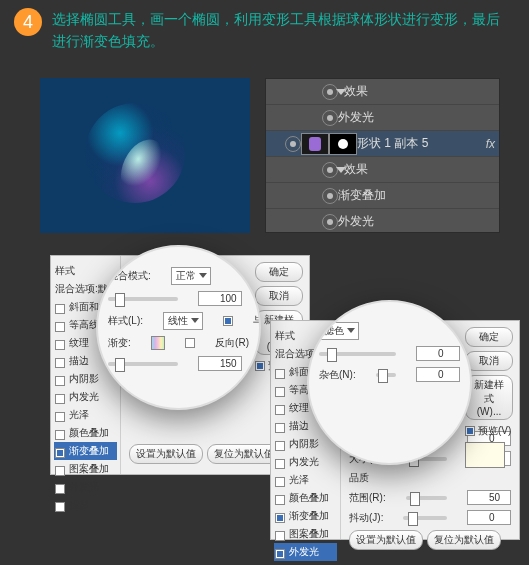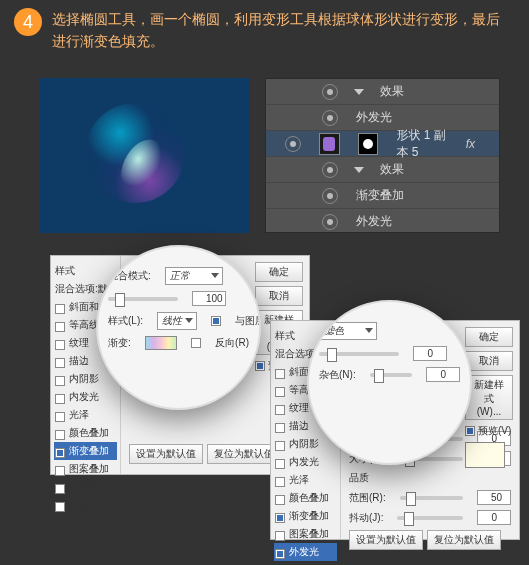--- a/index.html
+++ b/index.html
@@ -5,21 +5,21 @@
   * { margin: 0; padding: 0; box-sizing: border-box; }
   body { width: 529px; height: 565px; background: #333333; font-family: "Microsoft YaHei", sans-serif; overflow: hidden; }
 
   .step-badge {
     width: 28px; height: 28px; border-radius: 50%;
     background: #FF9A2E; color: #fff; display: flex;
     align-items: center; justify-content: center;
     font-size: 18px; position: absolute; left: 14px; top: 8px;
   }
   .step-text {
-    color: #fdba74; font-size: 14px; line-height: 1.6;
+    color: #14b8a6; font-size: 14px; line-height: 1.6;
     position: absolute; left: 52px; top: 8px; right: 20px;
   }
 
   
   .preview {
     position: absolute; left: 40px; top: 78px;
     width: 210px; height: 155px; background: #0E3A66;
   }
   .sphere {
     position: absolute; left: 45px; top: 25px; width: 100px; height: 100px;
@@ -32,56 +32,56 @@
     background: radial-gradient(ellipse at 30% 40%, rgba(200,255,240,0.9) 0%, rgba(14,58,102,0) 55%);
     transform: rotate(25deg);
   }
 
   
   .layers {
     position: absolute; left: 265px; top: 78px;
     width: 235px; height: 155px; background: #535353; color:#ddd;
     font-size: 12px; border:1px solid #2b2b2b; overflow:hidden;
   }
-  .lrow { display:flex; align-items:center; height:26px; padding-left:8px; gap:18px; border-bottom:1px solid #454545;}
+  .lrow { display:flex; align-items:center; height:26px; padding-left:8px; gap:0; border-bottom:1px solid #454545;}
   .lrow.sub { padding-left:56px; }
   .lrow.sel { background:#3b4f66;padding-left:19px; }
   .eye { width:16px; height:16px; border:1px solid #888; border-radius:50%; position:relative; flex:0 0 16px;}
   .eye::after{content:"";position:absolute;left:4px;top:4px;width:6px;height:6px;border-radius:50%;background:#bbb;}
   .thumb { width:28px; height:22px; background:#1a1a1a; border:1px solid #888; display:flex; align-items:center; justify-content:center;}
   .thumb.shape::after{content:"";width:12px;height:14px;background:#9a6bd4;border-radius:3px;}
   .thumb.mask{background:#000;}
   .thumb.mask::after{content:"";width:10px;height:10px;background:#fff;border-radius:50%;}
-  .fx { margin-left:auto; margin-right:24px; font-style:italic; color:#ccc;}
+  .fx { margin-left:auto; margin-right:4px; font-style:italic; color:#ccc;}
   .tri { width:0;height:0;border-top:5px solid transparent;border-bottom:5px solid transparent;border-left:6px solid #ccc; transform:rotate(90deg);}
 
   
   .dialog {
     position:absolute; background:#F0F0F0; border:1px solid #b9b9b9;
     font-size:11px; color:#333;
   }
   .d1 { left:50px; top:255px; width:260px; height:220px; }
   .d2 { left:270px; top:320px; width:250px; height:220px; }
   .d-left { width:70px; float:left; height:100%; border-right:1px solid #cfcfcf; padding:6px 3px;}
   .d-left div { display:flex; align-items:flex-end; gap:4px; padding:2px 1px; white-space:nowrap; font-size:10px;}
   .d-left .hl { background:#3a6fb7; color:#fff; }
   .cb{width:10px;height:10px;border:1px solid #888;background:#fff;flex:0 0 10px;}
   .cb.on::after{content:"";display:block;width:6px;height:6px;margin:1px;background:#3a6fb7;}
   .d-right{ margin-left:70px; padding:8px; position:relative; height:100%; }
-  .btn{ display:inline-block; border:1px solid #aaa; background:linear-gradient(#fff,#e5e5e5); padding:2px 6px; font-size:10px; border-radius:0;}
+  .btn{ display:inline-block; border:1px solid #aaa; background:linear-gradient(#fff,#e5e5e5); padding:2px 6px; font-size:10px; border-radius:9px;}
   .btn-col{ position:absolute; right:6px; top:6px; display:flex; flex-direction:column; gap:4px; width:48px; }
   .btn-col .btn{ text-align:center; }
   .swatch{ width:28px; height:16px; border:1px solid #888; background:#fffde7; display:inline-block; vertical-align:middle;}
   .grad-bar{ width:120px; height:14px; border:1px solid #888; background:linear-gradient(90deg,#fffad1,#fff); display:inline-block;}
-  .dd{ border:1px solid #999; background:#fff; padding:1px 32px 1px 4px; position:relative; display:inline-block; min-width:40px;font-style:italic;}
+  .dd{ border:1px solid #999; background:#fff; padding:1px 14px 1px 4px; position:relative; display:inline-block; min-width:40px;}
   .dd::after{content:"";position:absolute;right:3px;top:5px;border-left:4px solid transparent;border-right:4px solid transparent;border-top:5px solid #555;}
-  .num{ width:34px; border:1px solid #999; background:#fff; padding:1px 13px; display:inline-block; text-align:right;}
+  .num{ width:34px; border:1px solid #999; background:#fff; padding:1px 21px; display:inline-block; text-align:right;}
   .slider{ display:inline-block; width:90px; height:4px; background:#ccc; position:relative; vertical-align:middle; border-radius:2px;}
   .slider::after{content:"";position:absolute;left:10%;top:-4px;width:8px;height:12px;background:#fff;border:1px solid #777;}
-  .row{ margin:5px 0; display:flex; align-items:center; gap:14px; white-space:nowrap; font-size:10px;}
+  .row{ margin:5px 0; display:flex; align-items:center; gap:20px; white-space:nowrap; font-size:10px;}
 
   
   .loupe{
     position:absolute; width:165px; height:165px; border-radius:50%;
     background:#F5F5F5; box-shadow:0 10px 30px rgba(0,0,0,0.45);
     border:2px solid #ddd; overflow:hidden; font-size:11px; color:#333;
   }
   .l1{ left:96px; top:245px; }
   .l2{ left:307px; top:300px; }
   .loupe .inner{ position:absolute; left:10px; top:14px; right:10px; }
@@ -324,20 +324,24 @@
         <span class="dd">线性</span>
         <span class="cb on"></span>
         <span>与图层对</span>
       </div>
     <div class="row">
         <span>渐变:</span>
         <span class="grad-bar rainbow" style="width:70px;"></span>
         <span class="cb"></span>
         <span>反向(R)</span>
       </div>
+    <div class="row">
+        <span class="slider" style="width:70px;"></span>
+        <span class="num">150</span>
+      </div>
   </div>
 </div>
 
 <div class="loupe l2">
   <div class="inner">
     <div class="row">
         <span class="dd">滤色</span>
       </div>
     <div class="row">
         <span class="slider" style="width:80px;"></span>

